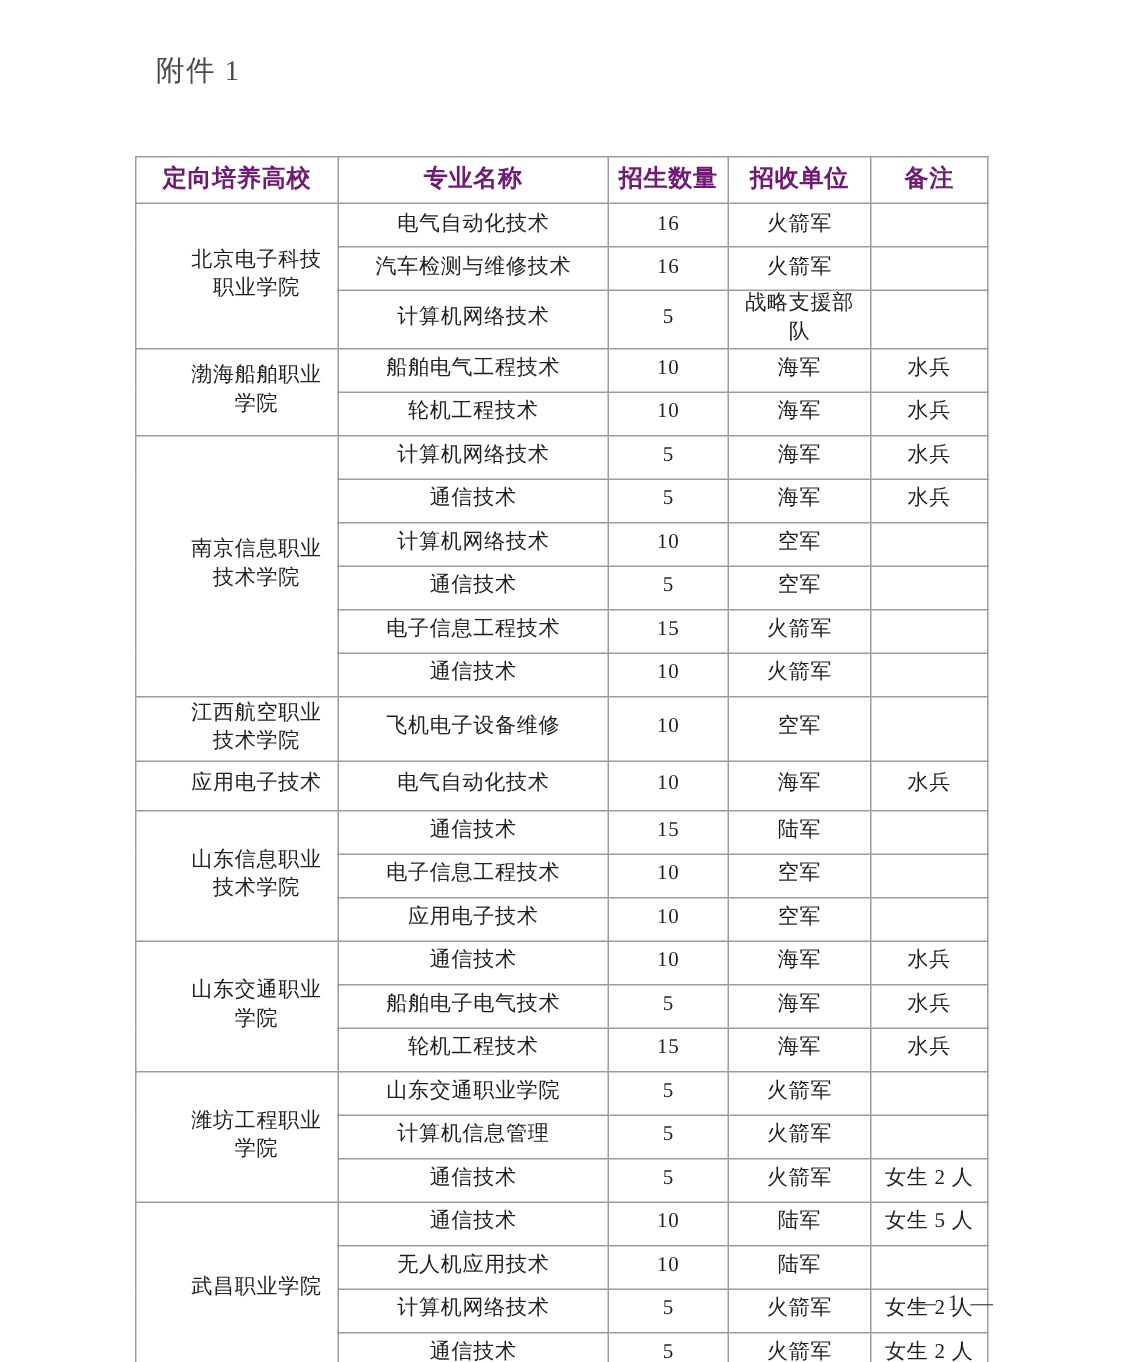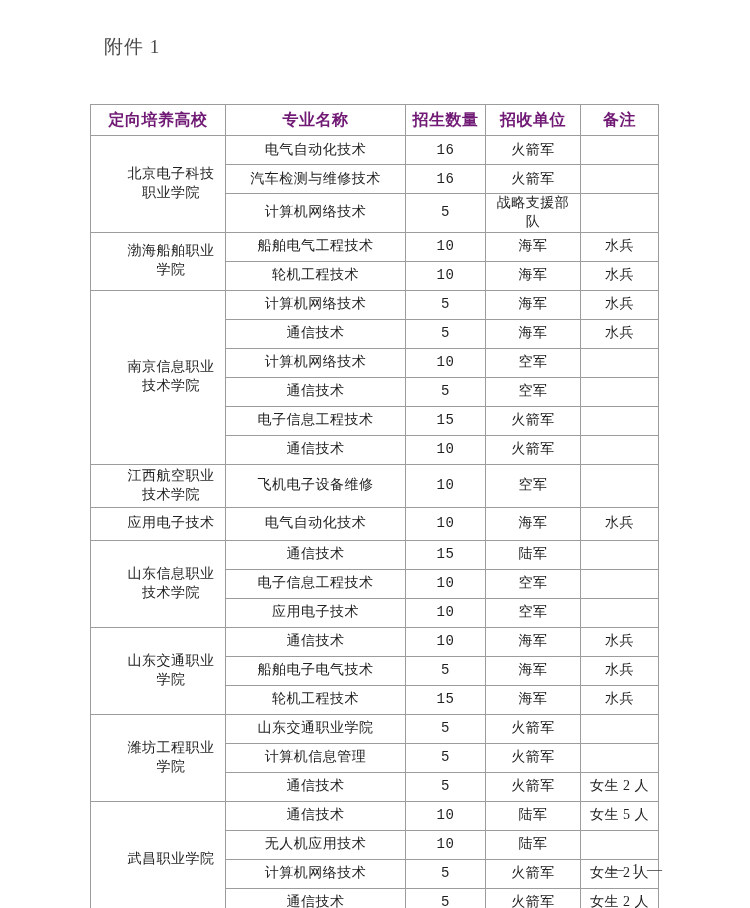--- a/index.html
+++ b/index.html
@@ -82,21 +82,21 @@
   table.plan td.group-start{
     border-top:1px solid #6f6f6f;
     padding-left:32px;
   }
   table.plan td.count,
   table.plan td.unit,
   table.plan td.note{
     font-size:14px;
   }
   table.plan td.count{
-    font-family:Liberation Mono, monospace;
+    font-family:Liberation Serif, serif;
   }
   .page-number{
     position:absolute;
     right:86px;
     bottom:30px;
     font-size:15px;
     color:#333;
     letter-spacing:2px;
   }
 </style>

